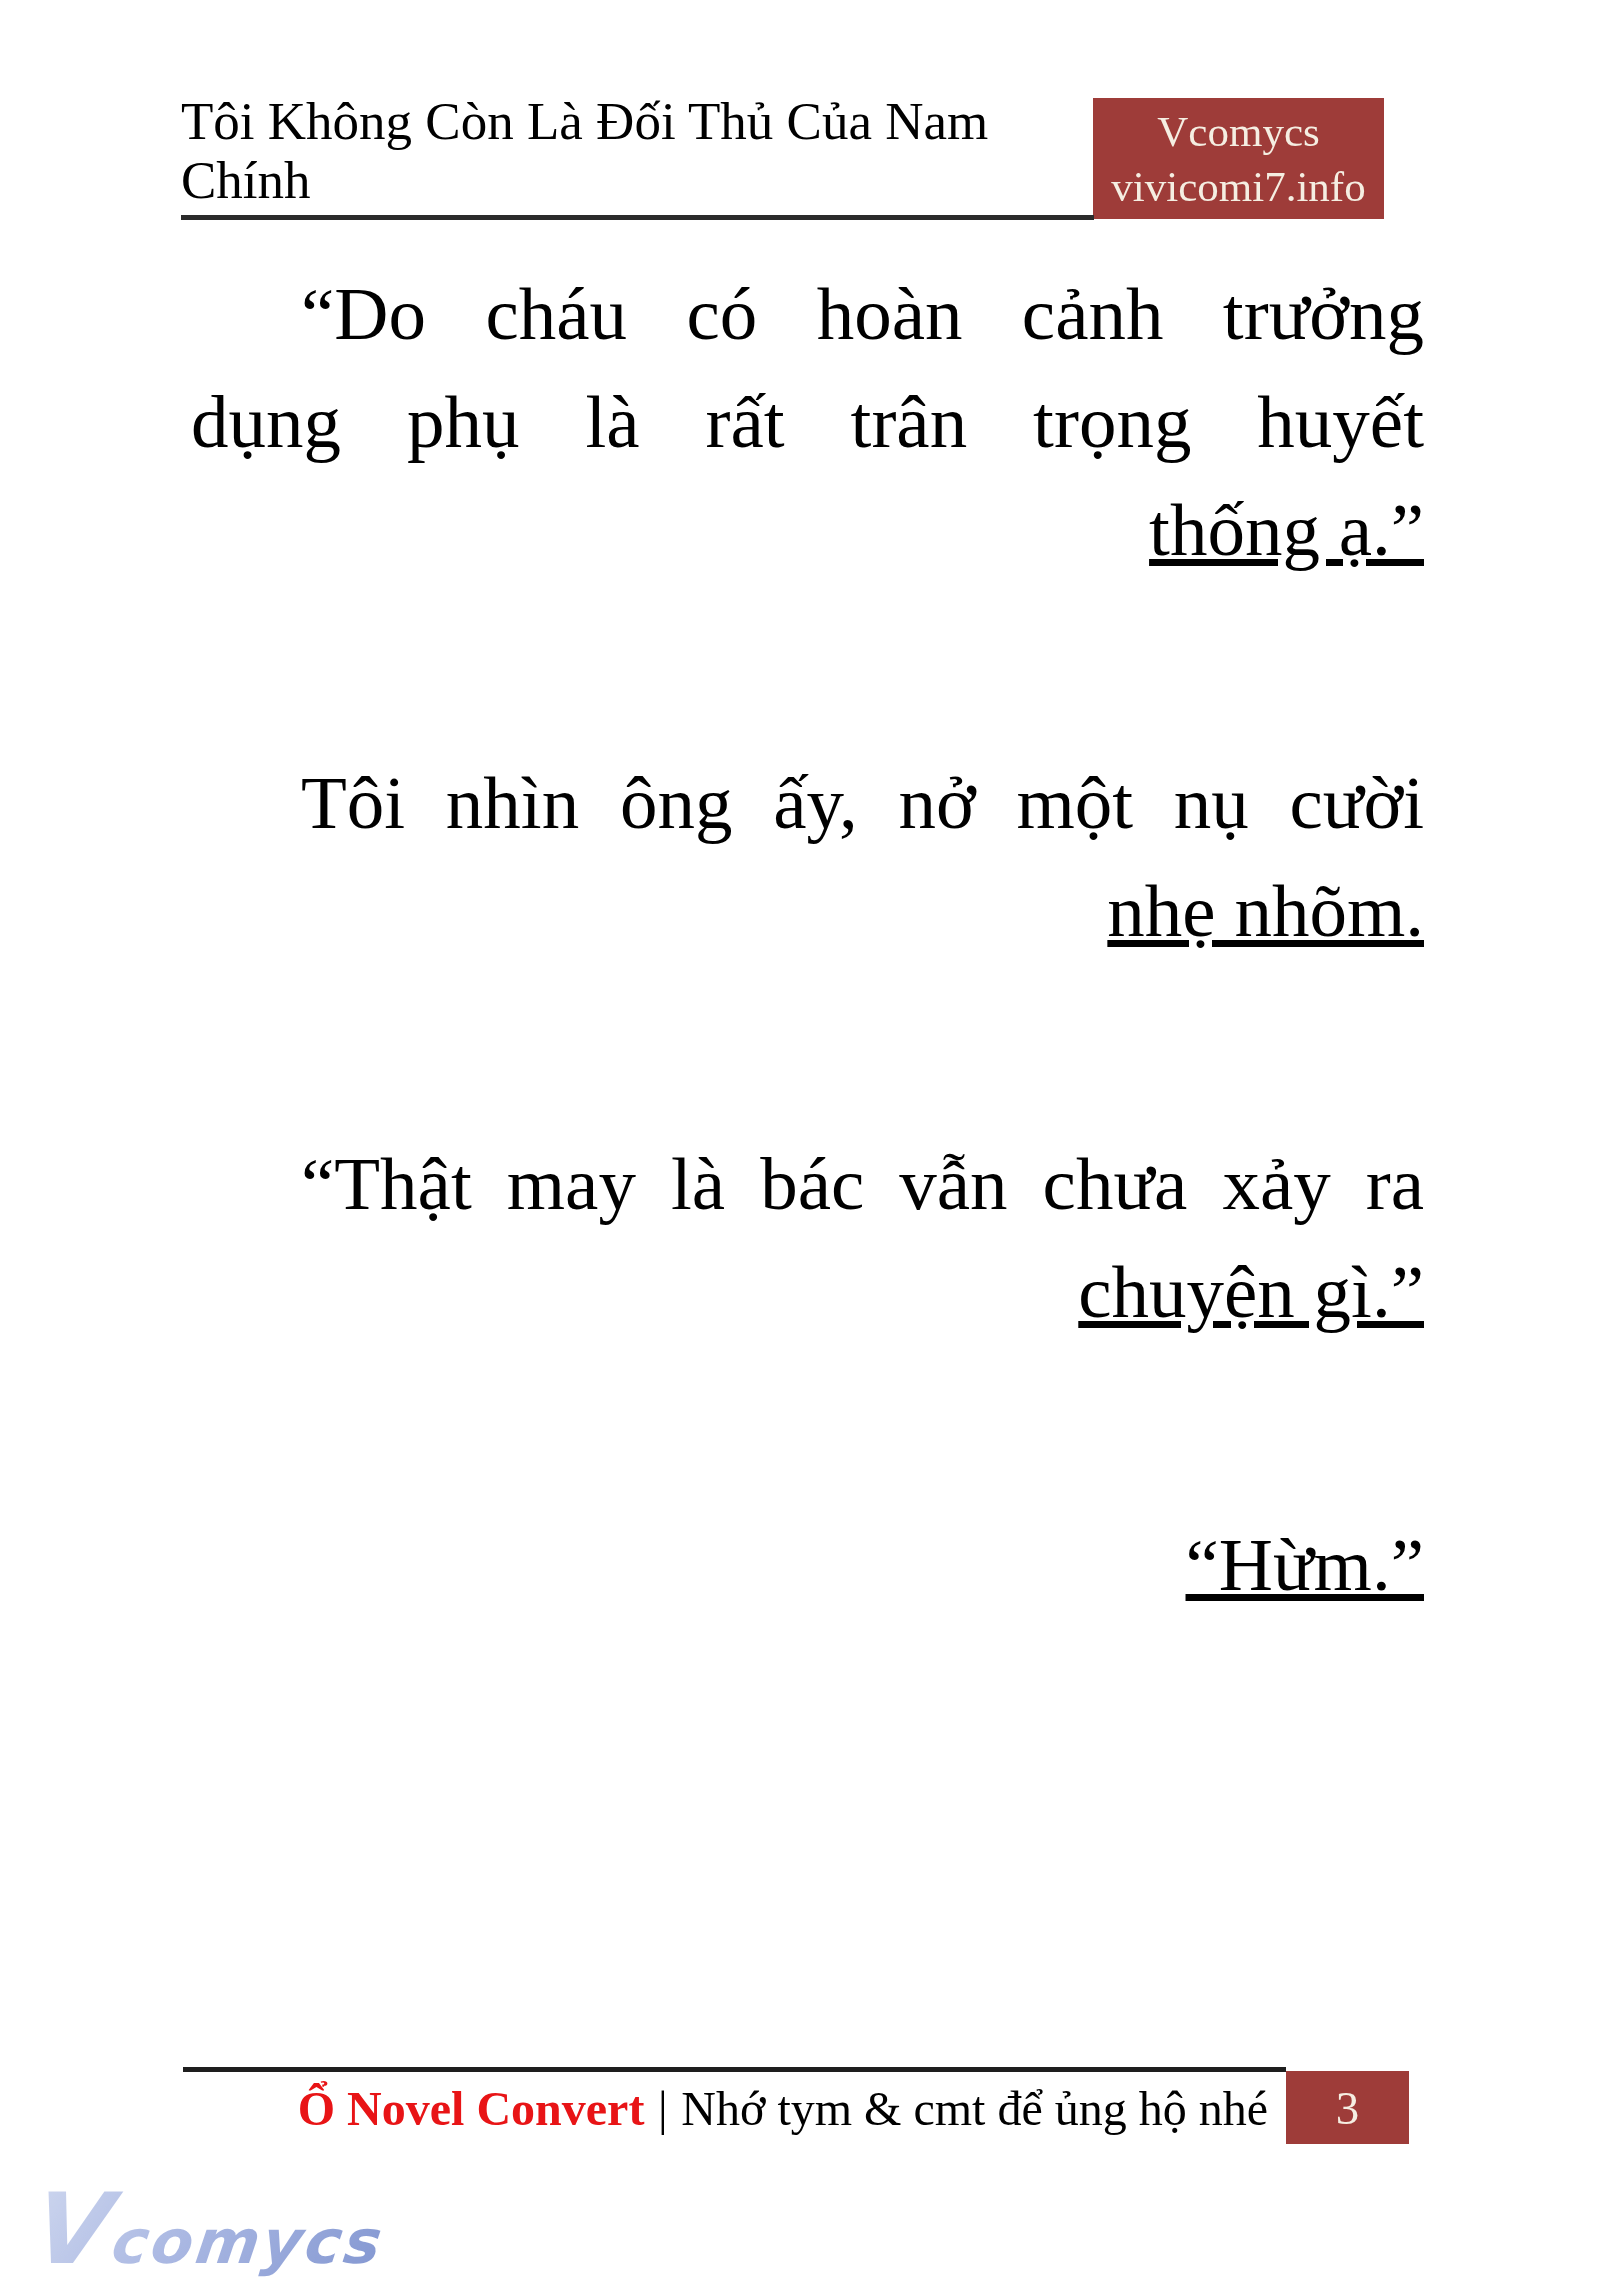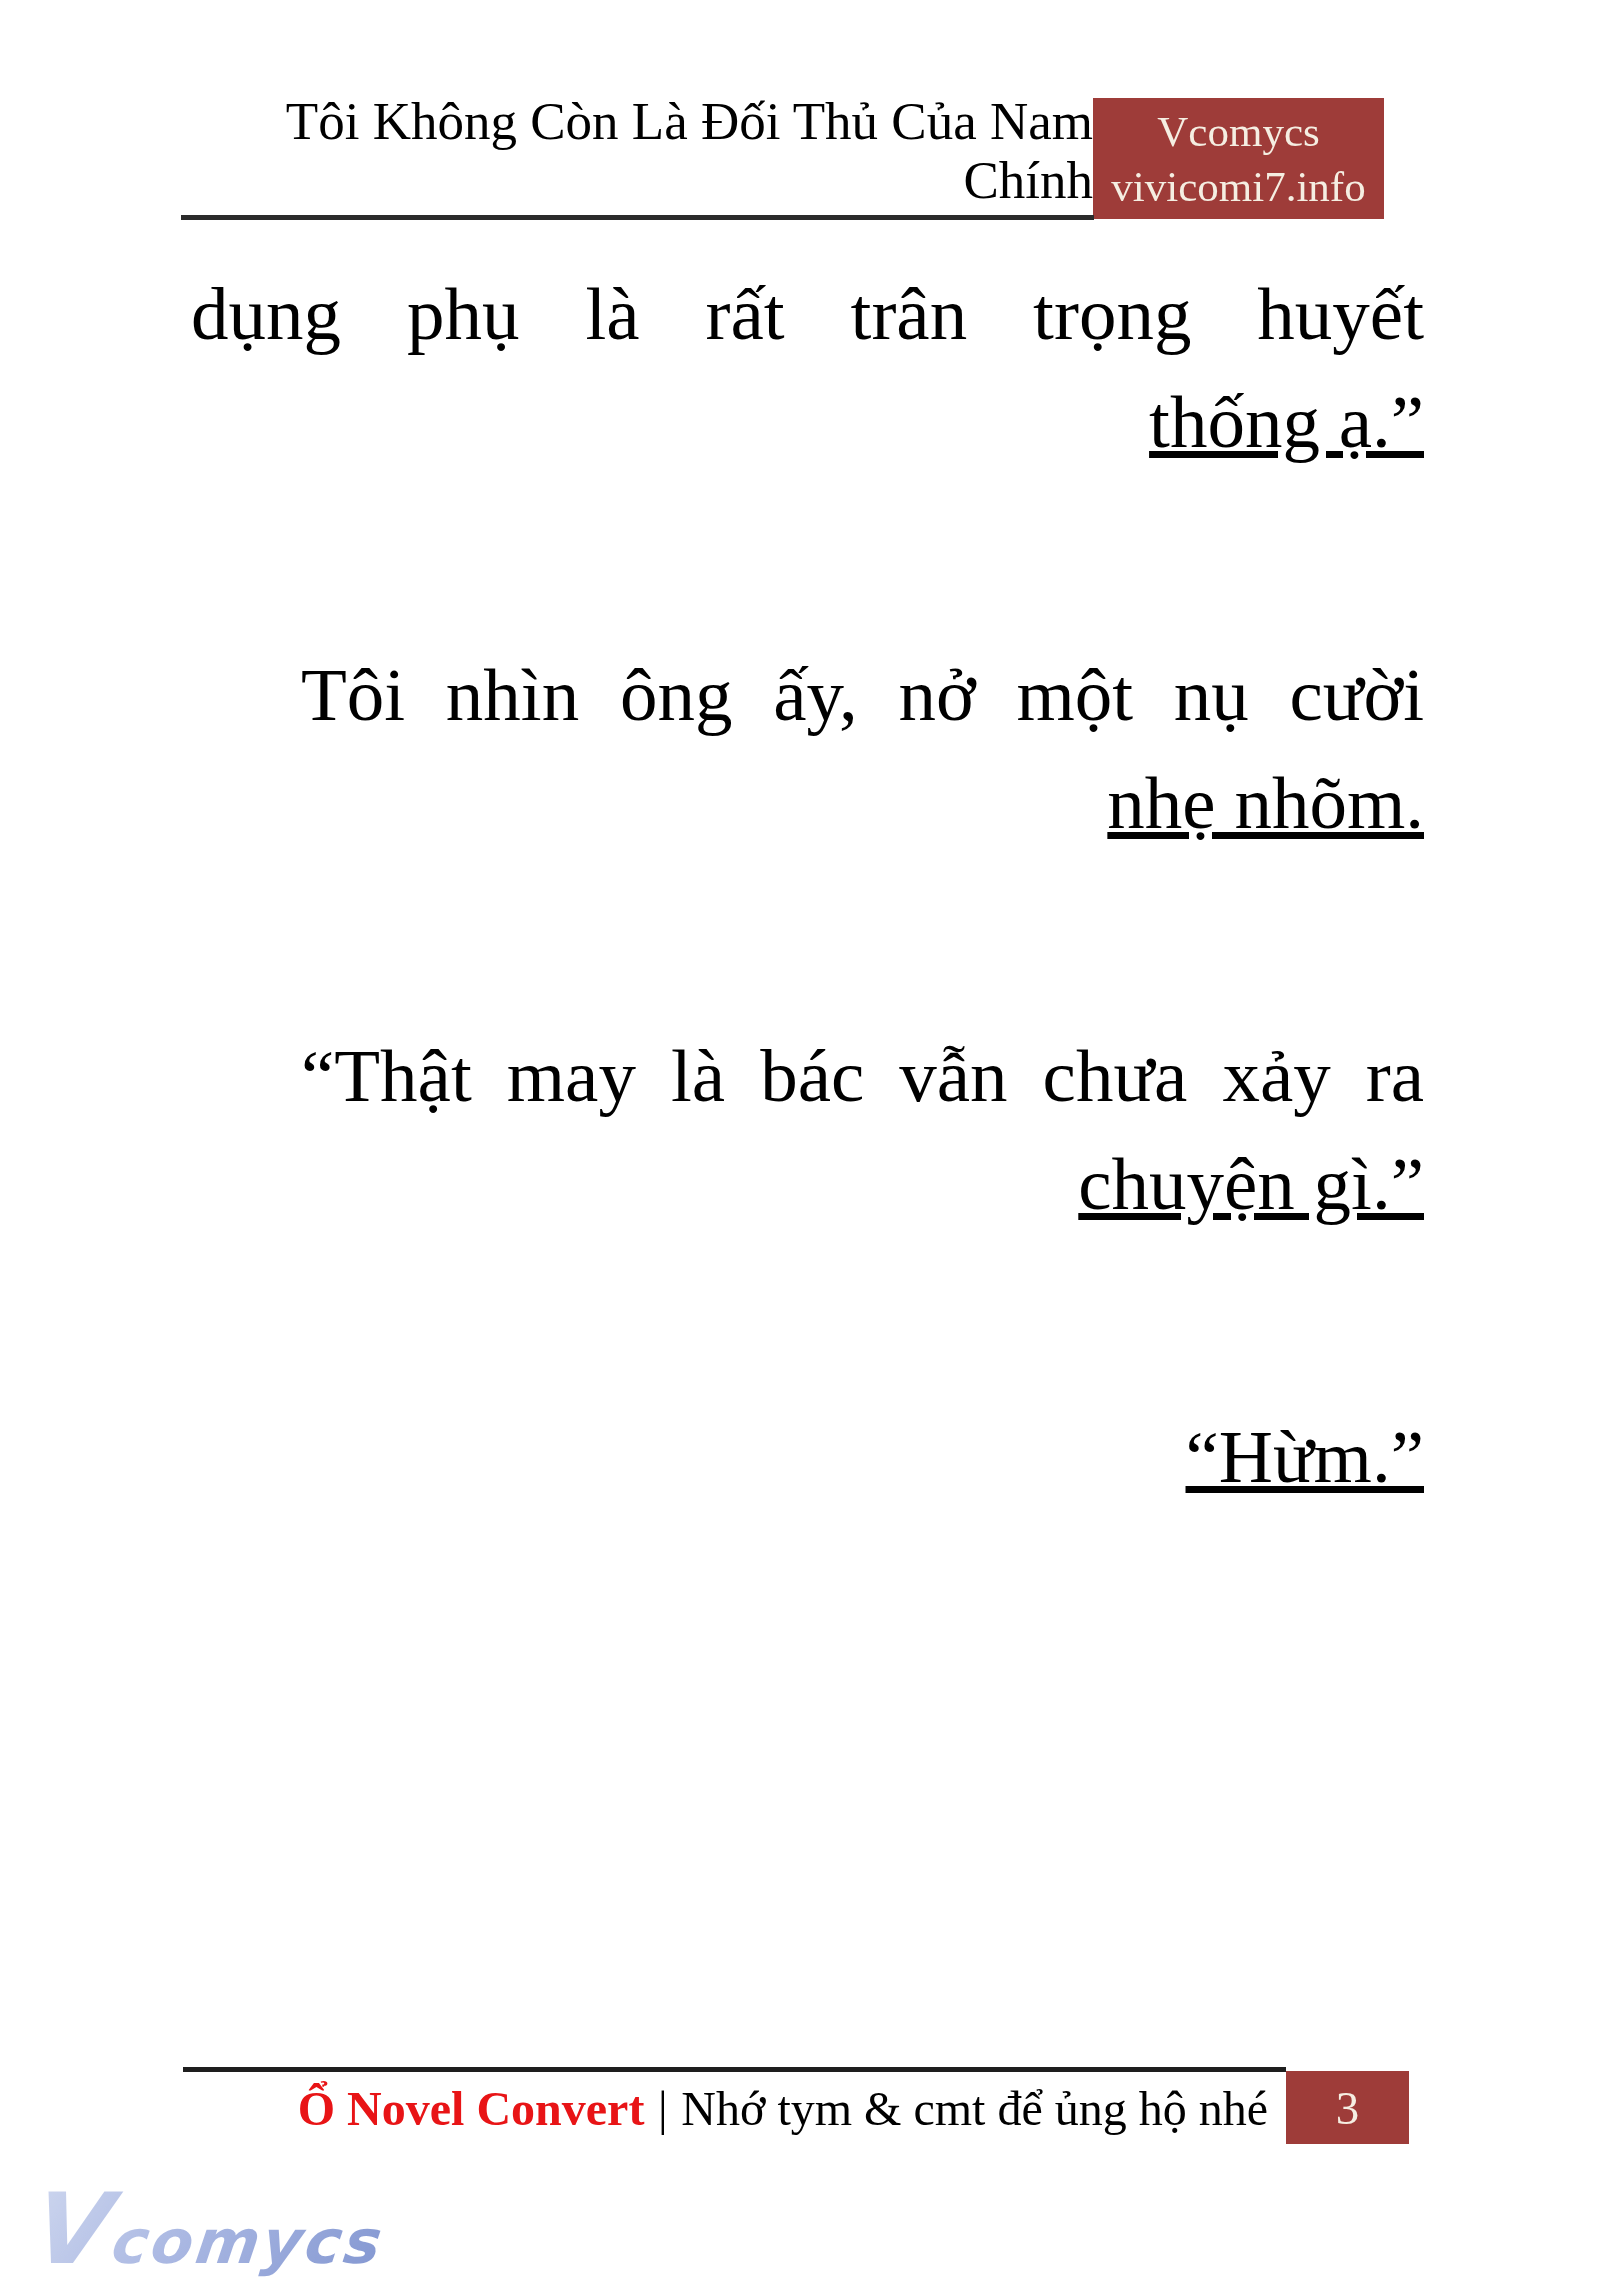--- a/index.html
+++ b/index.html
@@ -9,21 +9,21 @@
     background:#ffffff;
     overflow:hidden;
     font-family:"Liberation Serif", serif;
     color:#000;
     margin:0 auto;
   }
 
   
   .header-title {
     position:absolute; left:181px; top:92px; width:912px;
-    text-align:right; font-size:53px; line-height:59px; color:#000;
+    text-align:left; font-size:53px; line-height:59px; color:#000;
   }
   .header-badge {
     position:absolute; left:1093px; top:98px; width:291px; height:121px;
     background:#9e3c39; color:#f5eee2;
     display:flex; flex-direction:column; justify-content:center;
     text-align:center; font-size:43px; line-height:55px;
   }
   .header-rule {
     position:absolute; left:181px; top:215px; width:913px; height:4.9px;
     background:#2b2b2b;
@@ -96,20 +96,21 @@
   <div class="header-badge">
     <div>Vcomycs</div>
     <div>vivicomi7.info</div>
   </div>
 
   <div class="header-rule"></div>
 
   <div class="body-text">
 
     <div class="para">
+      <div class="line j indent">“Do cháu có hoàn cảnh trưởng</div>
       <div class="line j">dụng phụ là rất trân trọng huyết</div>
       <div class="line last">thống ạ.”</div>
     </div>
 
     <div class="para">
       <div class="line j indent">Tôi nhìn ông ấy, nở một nụ cười</div>
       <div class="line last">nhẹ nhõm.</div>
     </div>
 
     <div class="para">

